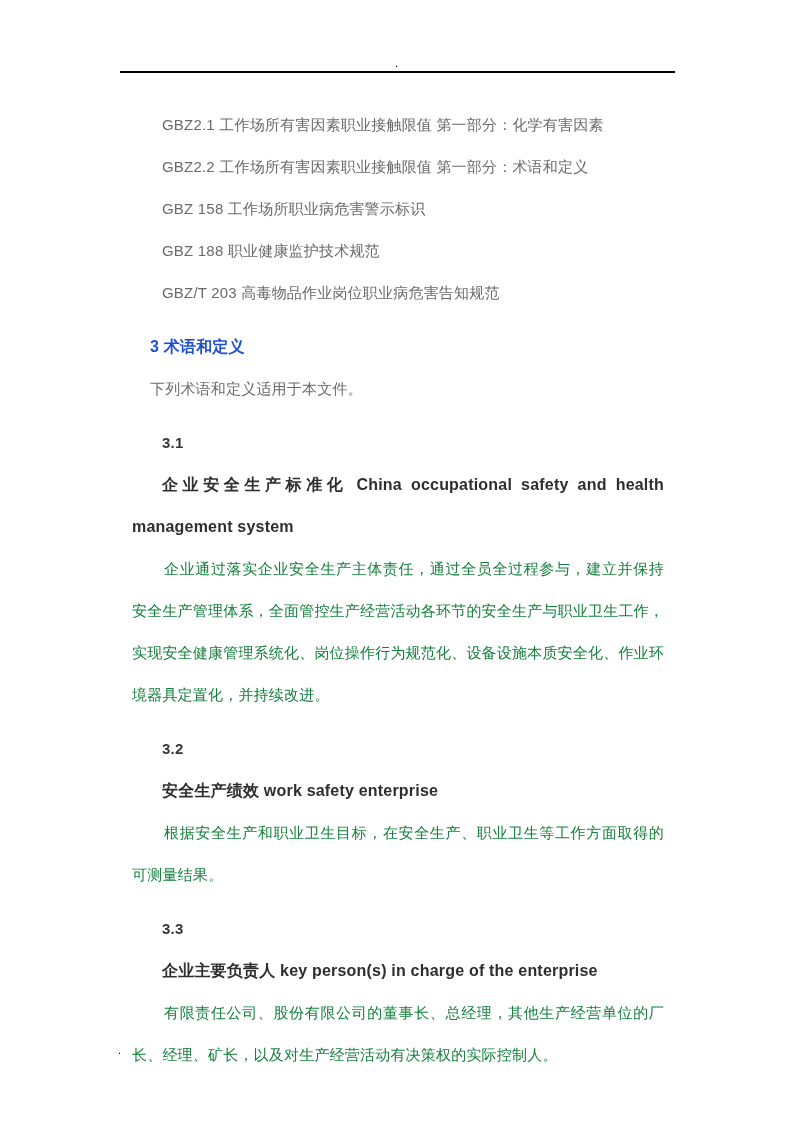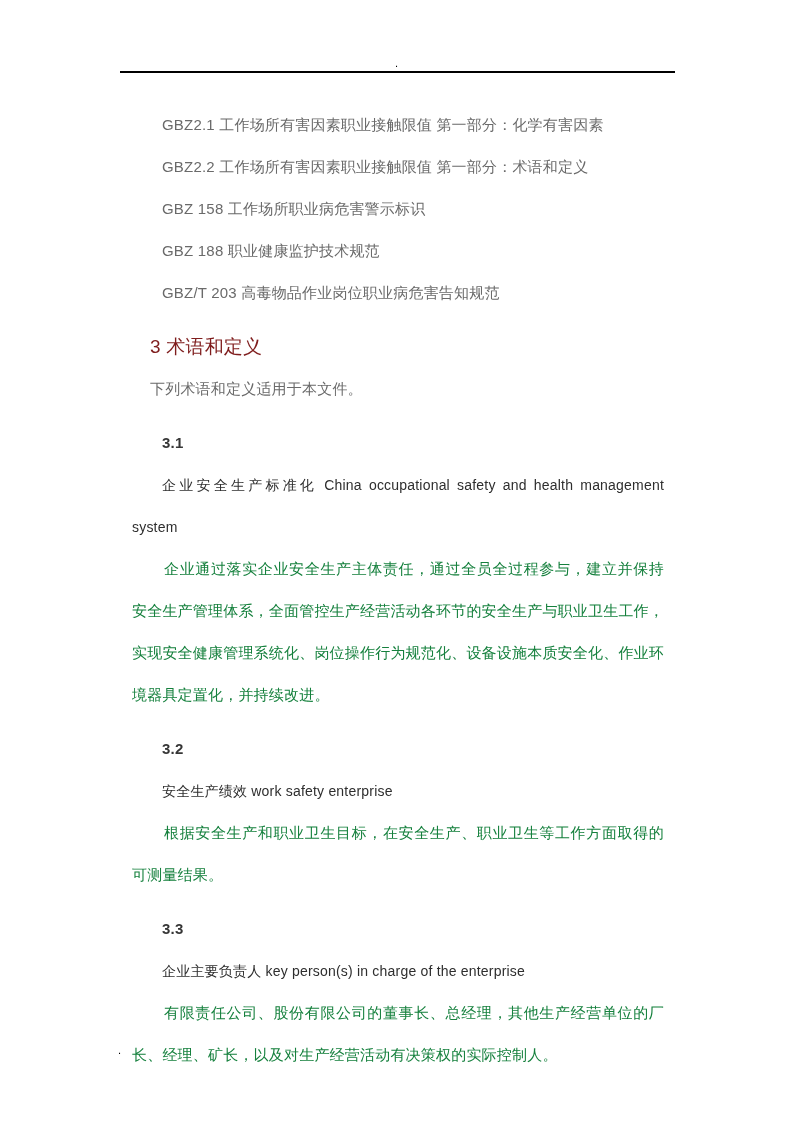--- a/index.html
+++ b/index.html
@@ -71,24 +71,24 @@
     font-size: 15px;
     line-height: 42px;
     color: #6a6a6a;
     text-indent: 30px;
     white-space: nowrap;
     letter-spacing: 0.2px;
   }
 
   
   .clause-heading {
-    font-size: 19px;
+    font-size: 16px;
     line-height: 42px;
-    color: #7f1d1d;
-    font-weight: normal;
+    color: #1d4ed8;
+    font-weight: bold;
     text-indent: 30px;
     letter-spacing: 0.2px;
   }
 
   
   .clause-intro {
     font-size: 15px;
     line-height: 42px;
     color: #6a6a6a;
     text-indent: 30px;
@@ -100,24 +100,24 @@
     font-size: 15px;
     line-height: 42px;
     color: #363636;
     font-weight: bold;
     text-indent: 30px;
     letter-spacing: 0.2px;
   }
 
   
   .term-title {
-    font-size: 14px;
+    font-size: 16px;
     line-height: 42px;
     color: #2e2e2e;
-    font-weight: normal;
+    font-weight: bold;
     text-indent: 30px;
     letter-spacing: 0.2px;
     text-align: justify;
     text-justify: inter-ideograph;
   }
 
   
   .term-body {
     font-size: 15px;
     line-height: 42px;

